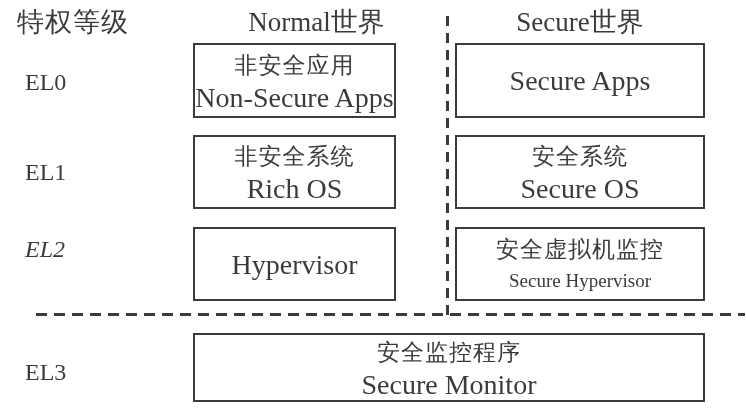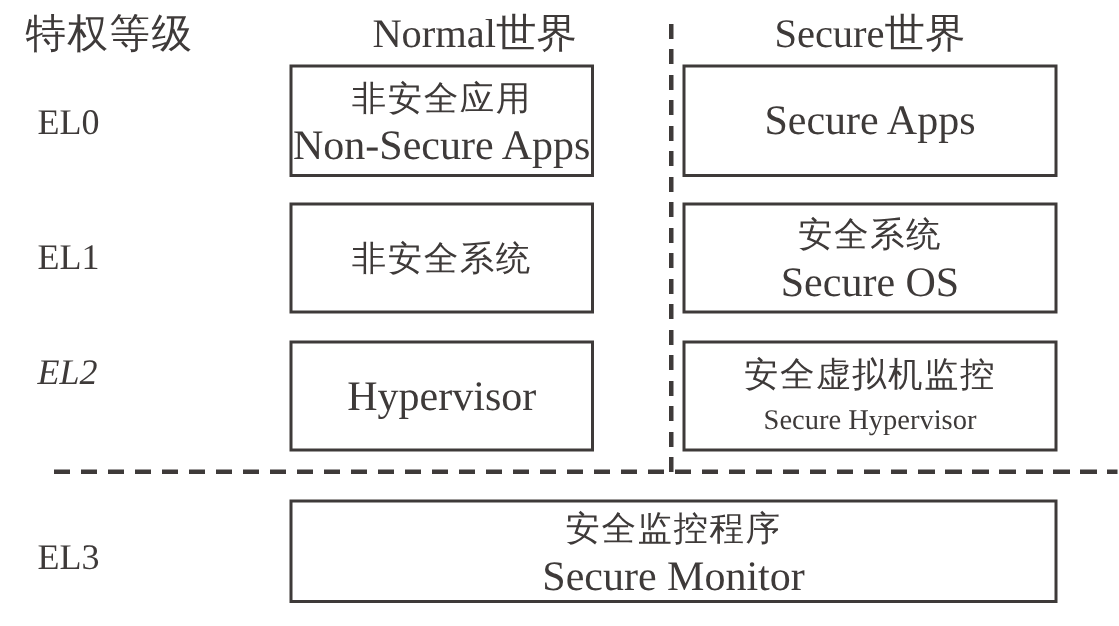--- a/index.html
+++ b/index.html
@@ -104,20 +104,21 @@
   <div class="box col-normal row-el0">
     <div class="zh">非安全应用</div>
     <div class="en">Non-Secure Apps</div>
   </div>
   <div class="box col-secure row-el0">
     <div class="en">Secure Apps</div>
   </div>
 
   <div class="box col-normal row-el1">
     <div class="zh">非安全系统</div>
+    <div class="en">Rich OS</div>
   </div>
   <div class="box col-secure row-el1">
     <div class="zh">安全系统</div>
     <div class="en">Secure OS</div>
   </div>
 
   <div class="box col-normal row-el2">
     <div class="en">Hypervisor</div>
   </div>
   <div class="box col-secure row-el2">

